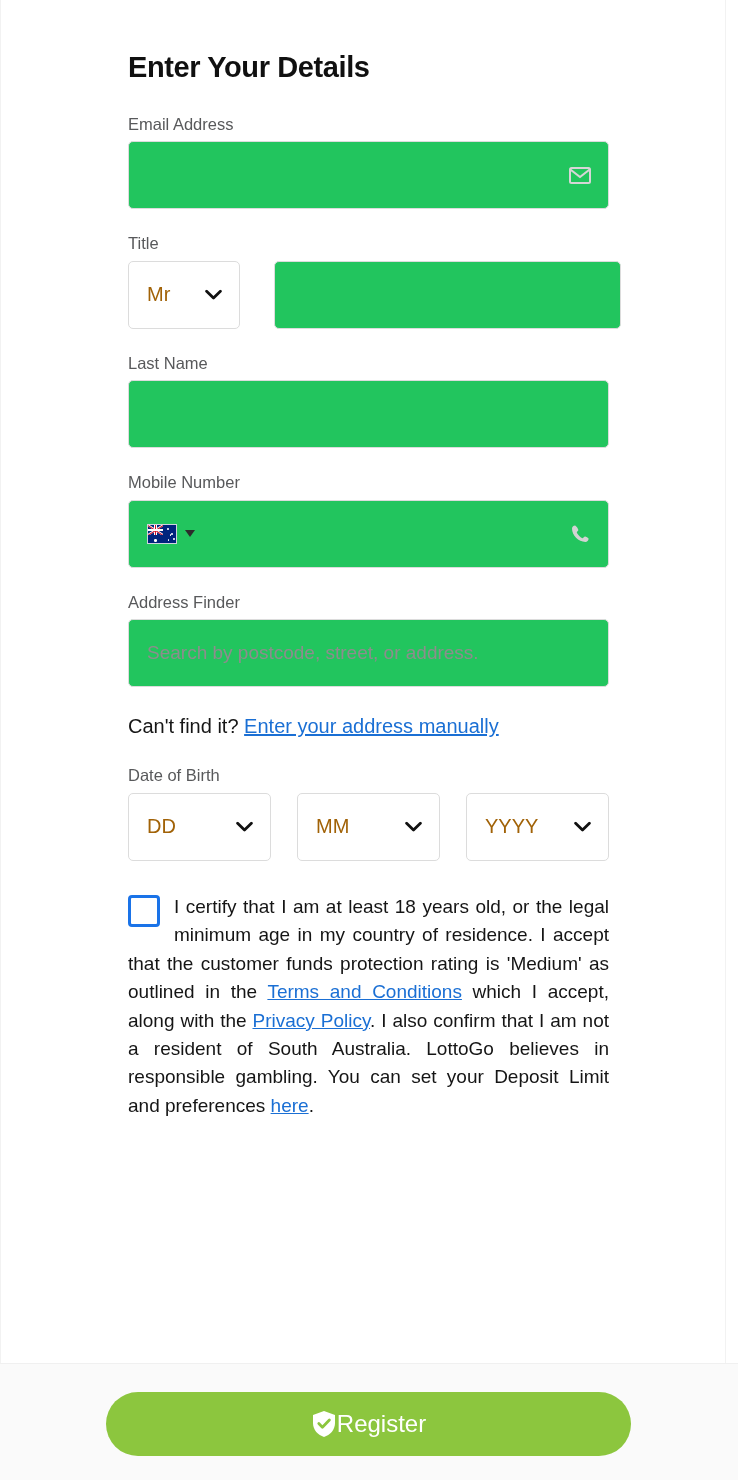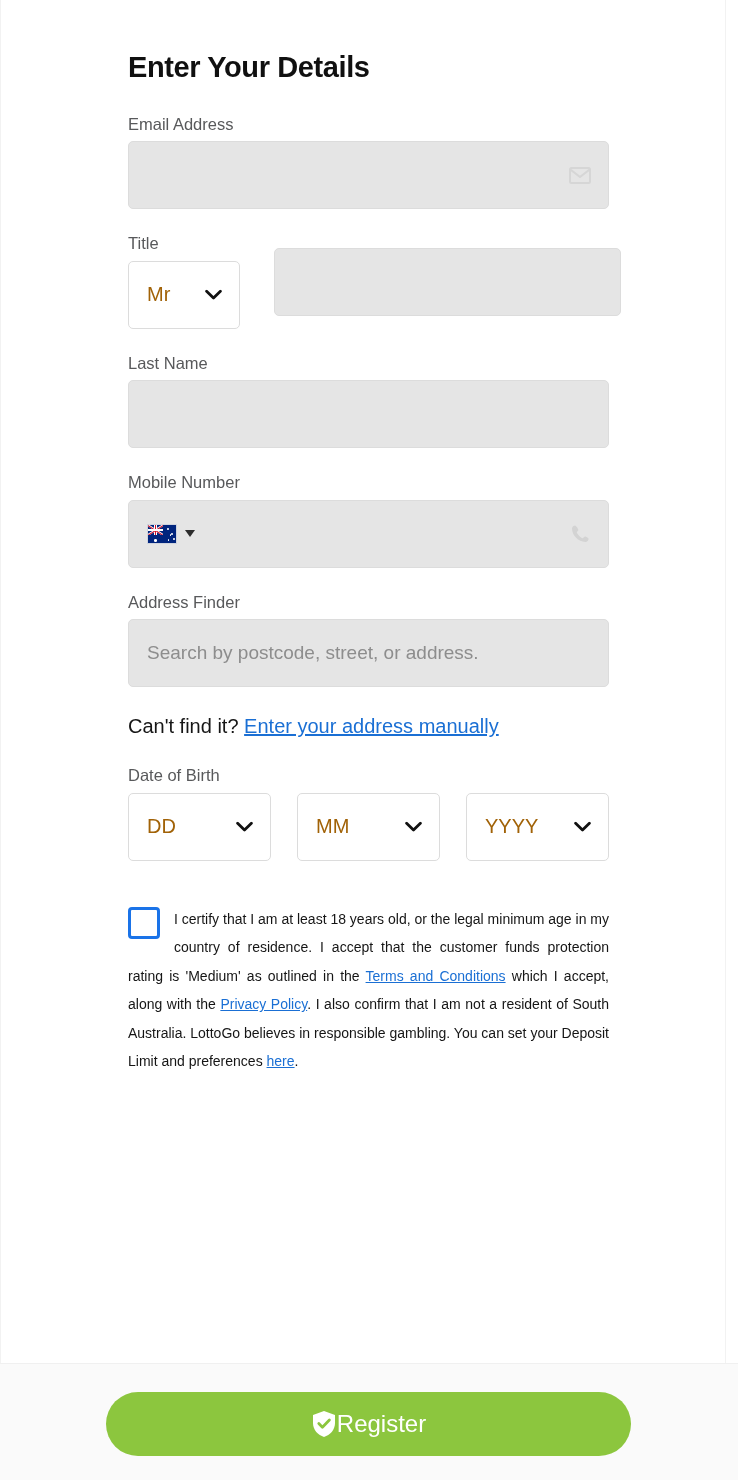--- a/index.html
+++ b/index.html
@@ -56,21 +56,21 @@
   }
 
   .group { margin-top: 26px; }
 
   .input-box {
     position: relative;
     width: 481px;
     height: 68px;
     border: 1px solid #dcdcdc;
     border-radius: 5px;
-    background: #e5e5e5;
+    background: #22c55e;
   }
 
   .input-box input {
     position: absolute;
     left: 0; top: 0;
     width: 100%; height: 100%;
     border: 0;
     outline: none;
     background: transparent;
     padding: 0 56px 0 18px;
@@ -84,21 +84,21 @@
     position: absolute;
     right: 17px;
     top: 50%;
     transform: translateY(-50%);
     width: 22px; height: 22px;
     display: flex; align-items: center; justify-content: center;
     pointer-events: none;
   }
 
   
-  .row { display: flex; gap: 34px; align-items: center; }
+  .row { display: flex; gap: 34px; align-items: flex-end; }
 
   .select-box {
     position: relative;
     height: 68px;
     border: 1px solid #dcdcdc;
     border-radius: 5px;
     background: #ffffff;
     display: flex;
     align-items: center;
   }
@@ -182,23 +182,23 @@
     text-decoration: underline;
   }
 
   
   .dob-row { display: flex; gap: 26px; }
   .dob-select { width: 143px; }
   .dob-select .sel-text { font-size: 20px; }
 
   
   .consent {
-    margin-top: 44px;
+    margin-top: 32px;
     display: block;
-    font-size: 14px;
+    font-size: 19px;
     line-height: 28.4px;
     color: #151515;
     text-align: justify;
     text-justify: inter-word;
   }
   .checkbox {
     float: left;
     width: 32px; height: 32px;
     border: 3px solid #1a73e8;
     border-radius: 4px;

